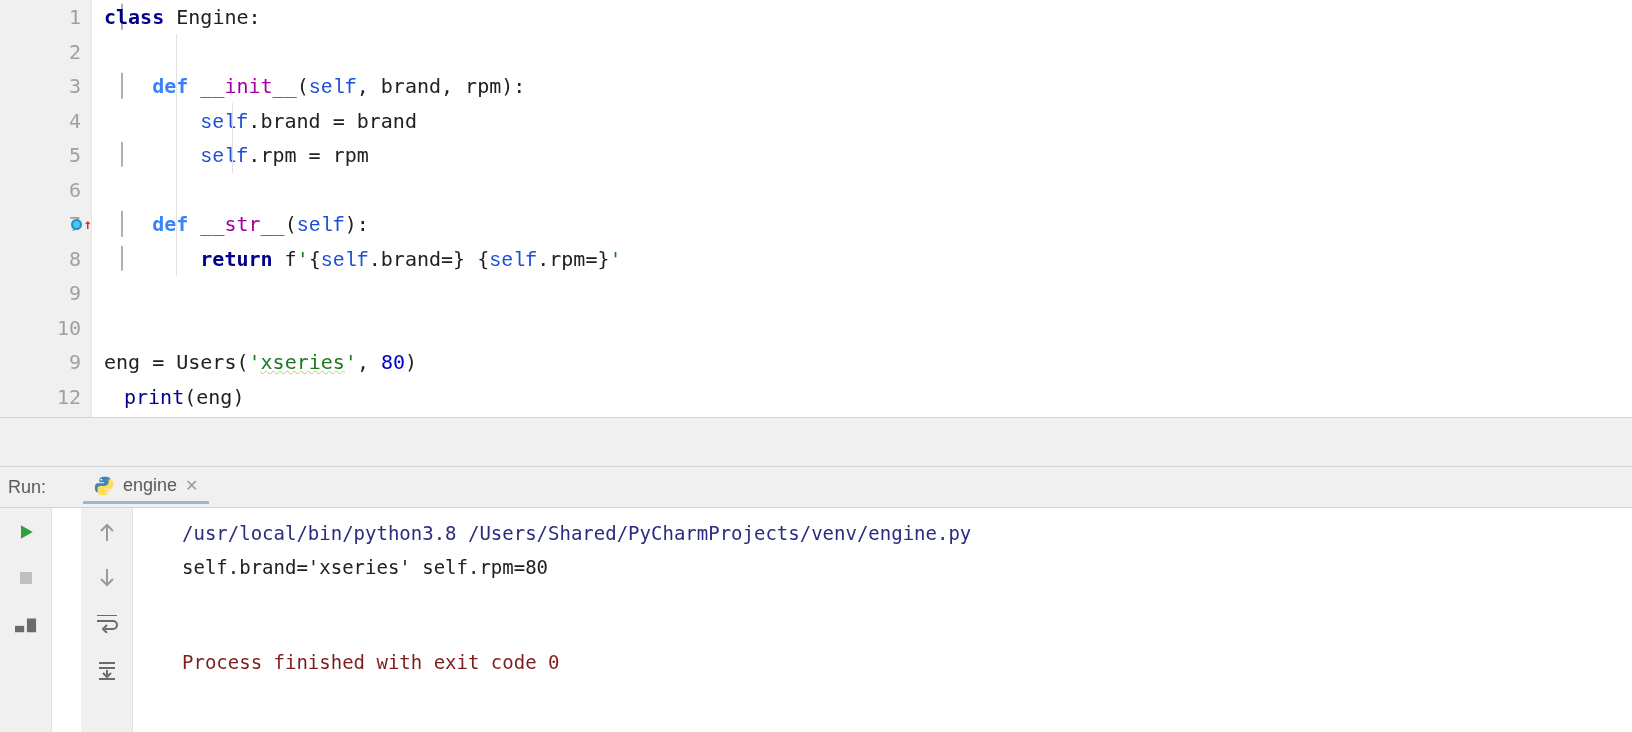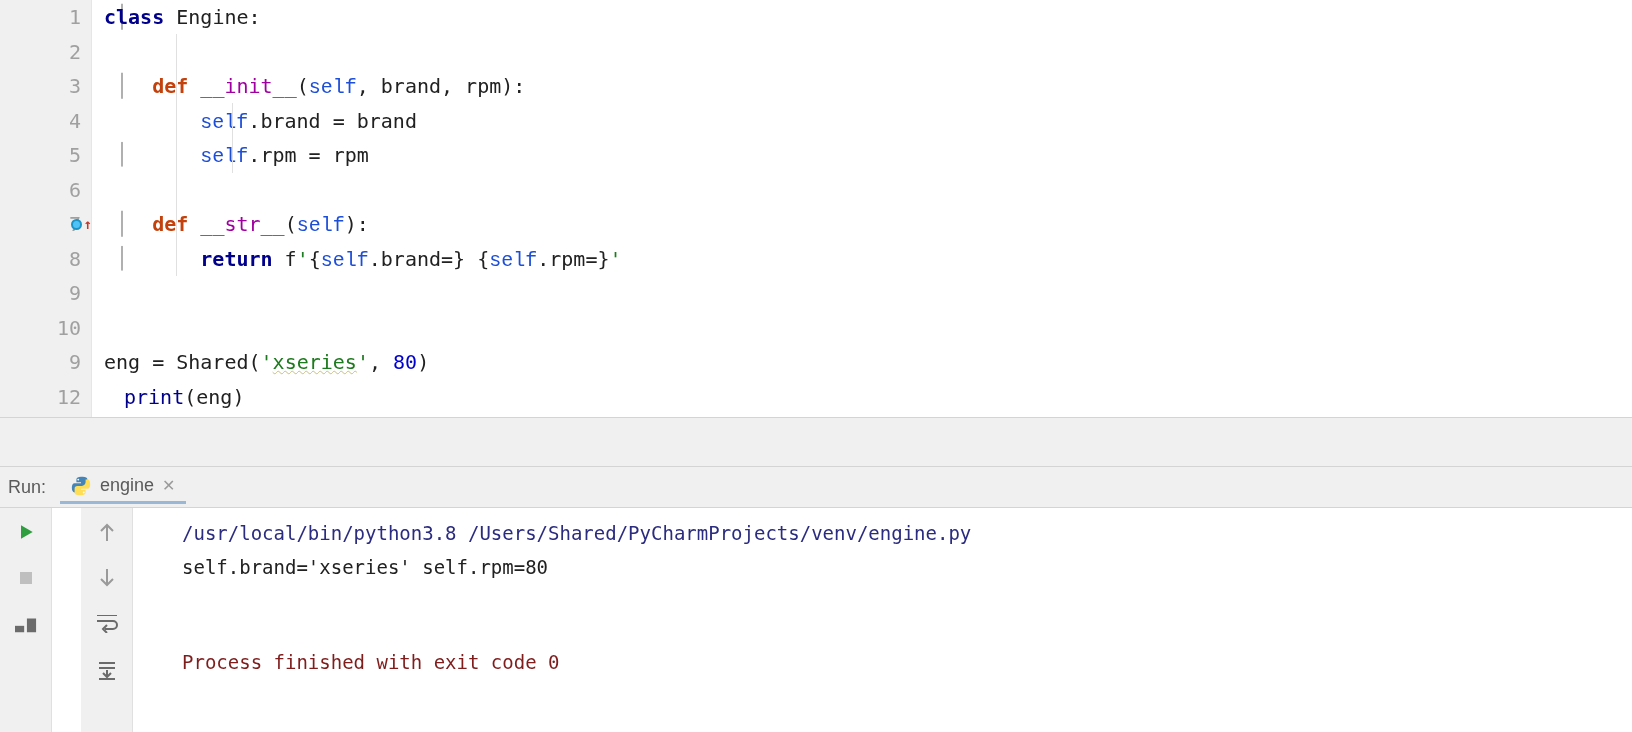--- a/index.html
+++ b/index.html
@@ -10,31 +10,31 @@
   .ln .marker { position:absolute; right:-32px; top:50%; transform:translateY(-50%); }
   .mark-box { width:10px; height:10px; border:1px solid #b0b0b0; background:#fff; }
   .mark-up { width:14px; height:14px; border:1px solid #b0b0b0; border-radius:2px 2px 0 0; border-bottom:none; background:#fff; }
   .override { display:flex; align-items:center; gap:2px; }
   .override .circle { width:11px; height:11px; border-radius:50%; background:#4fc3f7; border:2px solid #1a93c9; }
   .override .arrow { color:#c0392b; font-size:14px; font-weight:bold; line-height:1; }
   .indent-guide { position:absolute; top:0; bottom:0; width:1px; background:#e0e0e0; }
   .code { position:relative; flex:1; padding-left:12px; }
   .code .line { height:34.5px; line-height:34.5px; white-space:pre; }
   .kw { color:#00008b; font-weight:bold; }
-  .def { color:#c2410c; font-weight:bold; }
+  .def { color:#3b82f6; font-weight:bold; }
   .dunder { color:#a000a0; }
   .self { color:#1d4ed8;font-family:Liberation Mono, monospace; }
   .str { color:#1e7a1e; }
   .strtypo { color:#1e7a1e; text-decoration:underline wavy #c8c080; text-decoration-thickness:1px; }
   .num { color:#0000cd; }
   .bi { color:#00008b;margin-left:20px; }
   .plain { color:#212121; }
   .editor-bottom { height:50px; background:#f0f0f0; border-top:1px solid #d4d4d4; border-bottom:1px solid #d4d4d4; }
 
-  .run-bar { height:40px; background:#f0f0f0; display:flex; align-items:center; padding-left:8px; font-family:-apple-system,"Segoe UI",sans-serif; font-size:18px; color:#5a5a5a; gap:14px; }
+  .run-bar { height:40px; background:#f0f0f0; display:flex; align-items:center; padding-left:8px; font-family:-apple-system,"Segoe UI",sans-serif; font-size:18px; color:#5a5a5a; gap:37px; }
   .run-tab { display:flex; align-items:center; gap:8px; padding:4px 10px; border-bottom:3px solid #9ab7d6; }
   .run-tab .pyicon { display:inline-block; }
   .run-tab .close { color:#9a9a9a; font-size:16px; cursor:pointer; }
 
   .run-body { display:flex; height:225px; background:#fff; border-top:1px solid #d4d4d4;gap:29px; }
   .toolcol { width:52px; background:#f0f0f0; border-right:1px solid #e0e0e0; display:flex; flex-direction:column; align-items:center; gap:18px; padding-top:10px; }
   .toolcol2 { width:52px; background:#f0f0f0; border-right:1px solid #e0e0e0; display:flex; flex-direction:column; align-items:center; gap:18px; padding-top:10px; }
   .tool { width:28px; height:28px; display:flex; align-items:center; justify-content:center; cursor:pointer; }
   .console { flex:1; padding:8px 20px; font-family:Menlo,Consolas,monospace; font-size:19px; line-height:34px; }
   .console .cmd { color:#2b2b7f; }
@@ -75,21 +75,21 @@
     <div class="line"><span class="kw">class</span><span class="plain"> Engine</span><span class="plain">:</span></div>
     <div class="line"></div>
     <div class="line">    <span class="def">def</span> <span class="dunder">__init__</span><span class="plain">(</span><span class="self">self</span><span class="plain">, brand, rpm):</span></div>
     <div class="line">        <span class="self">self</span><span class="plain">.brand = brand</span></div>
     <div class="line">        <span class="self">self</span><span class="plain">.rpm = rpm</span></div>
     <div class="line"></div>
     <div class="line">    <span class="def">def</span> <span class="dunder">__str__</span><span class="plain">(</span><span class="self">self</span><span class="plain">):</span></div>
     <div class="line">        <span class="kw">return</span><span class="plain"> f</span><span class="str">'</span><span class="plain">{</span><span class="self">self</span><span class="plain">.brand=</span><span class="plain">}</span><span class="str"> </span><span class="plain">{</span><span class="self">self</span><span class="plain">.rpm=</span><span class="plain">}</span><span class="str">'</span></div>
     <div class="line"></div>
     <div class="line"></div>
-    <div class="line"><span class="plain">eng = Shared(</span><span class="str">'</span><span class="strtypo">xseries</span><span class="str">'</span><span class="plain">, </span><span class="num">80</span><span class="plain">)</span></div>
+    <div class="line"><span class="plain">eng = Users(</span><span class="str">'</span><span class="strtypo">xseries</span><span class="str">'</span><span class="plain">, </span><span class="num">80</span><span class="plain">)</span></div>
     <div class="line"><span class="bi">print</span><span class="plain">(eng)</span></div>
   </div>
 </div>
 
 <div class="editor-bottom"></div>
 
 <div class="run-bar">
   <span>Run:</span>
   <div class="run-tab">
     <span class="pyicon">

